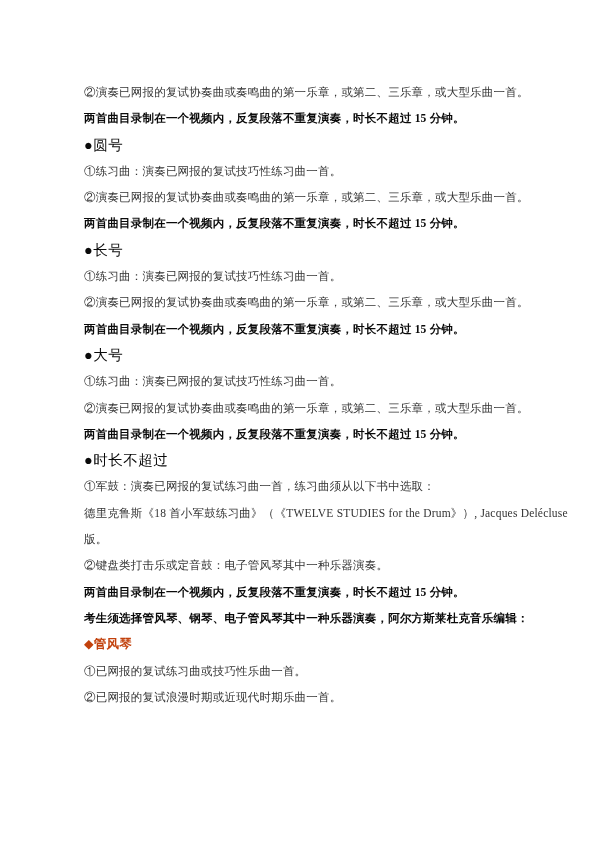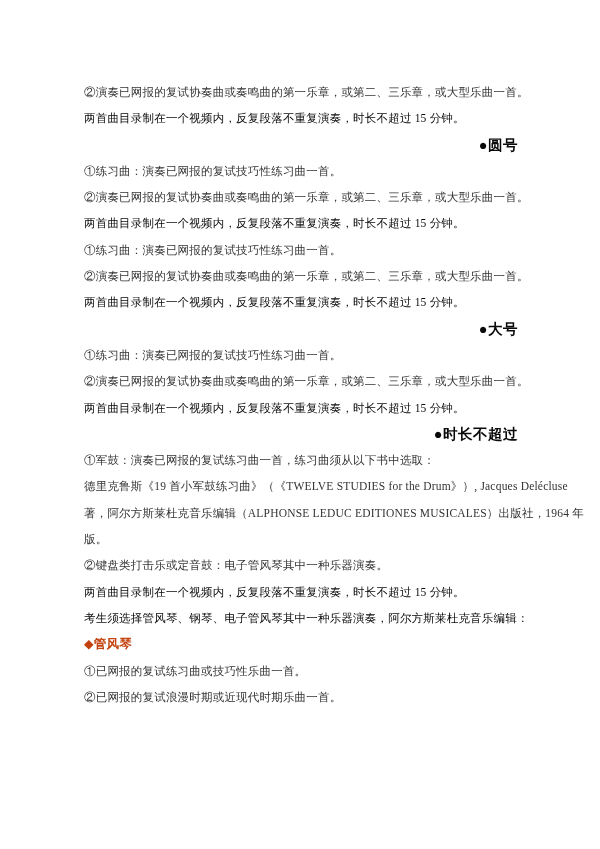--- a/index.html
+++ b/index.html
@@ -28,29 +28,28 @@
   }
   .line {
     margin: 0;
     line-height: 26.3px;
     font-size: 11.5px;
     color: #333333;
     letter-spacing: 0.2px;
     white-space: nowrap;
   }
   .bold {
-    font-weight: normal;
+    font-weight: bold;
     color: #0a0a0a;
   }
   .header {
     font-size: 14.5px;
-    font-weight: bold;
+    font-weight: normal;
     color: #0a0a0a;
     letter-spacing: 0.5px;
-    text-align: right;
   }
   .subheader {
     font-size: 12.5px;
     font-weight: bold;
     color: #c2410c;
   }
   .u {
     text-underline-offset: 3px;
     text-decoration-thickness: 1px;
   }
@@ -73,34 +72,34 @@
   <div class="content">
 
     <p class="line">②演奏已网报的复试协奏曲或奏鸣曲的第一乐章，或第二、三乐章，或大型乐曲一首。</p>
     <p class="line bold">两首曲目录制在一个视频内，反复段落不重复演奏，时长不超过 15 分钟。</p>
 
     <p class="line header"><span class="bullet">●</span><span>圆号</span></p>
     <p class="line">①练习曲：演奏已网报的复试技巧性练习曲一首。</p>
     <p class="line">②演奏已网报的复试协奏曲或奏鸣曲的第一乐章，或第二、三乐章，或大型乐曲一首。</p>
     <p class="line bold">两首曲目录制在一个视频内，反复段落不重复演奏，时长不超过 15 分钟。</p>
 
+    <p class="line header"><span class="bullet">●</span><span>长号</span></p>
     <p class="line">①练习曲：演奏已网报的复试技巧性练习曲一首。</p>
     <p class="line">②演奏已网报的复试协奏曲或奏鸣曲的第一乐章，或第二、三乐章，或大型乐曲一首。</p>
     <p class="line bold">两首曲目录制在一个视频内，反复段落不重复演奏，时长不超过 15 分钟。</p>
 
     <p class="line header"><span class="bullet">●</span><span>大号</span></p>
     <p class="line">①练习曲：演奏已网报的复试技巧性练习曲一首。</p>
     <p class="line">②演奏已网报的复试协奏曲或奏鸣曲的第一乐章，或第二、三乐章，或大型乐曲一首。</p>
     <p class="line bold">两首曲目录制在一个视频内，反复段落不重复演奏，时长不超过 15 分钟。</p>
 
     <p class="line header"><span class="bullet">●</span><span>时长不超过</span></p>
     <p class="line"><span>①军鼓：</span><span class="u">演奏已网报的复试练习曲一首，练习曲须从以下书中选取：</span></p>
     <p class="line">
-        <span class="book-line u just">德里克鲁斯《19 首小军鼓练习曲》（《TWELVE STUDIES for the Drum》）, Jacques Delécluse</span>
-        <span class="book-line u just">著，阿尔方斯莱杜克音乐编辑（ALPHONSE LEDUC EDITIONES MUSICALES）出版社，1964 年</span>
+        <span class="book-line u just">德里克鲁斯《18 首小军鼓练习曲》（《TWELVE STUDIES for the Drum》）, Jacques Delécluse</span>
         <span class="book-line u">版。</span>
       </p>
     <p class="line">②键盘类打击乐或定音鼓：电子管风琴其中一种乐器演奏。</p>
     <p class="line bold">两首曲目录制在一个视频内，反复段落不重复演奏，时长不超过 15 分钟。</p>
 
     <p class="line bold">考生须选择管风琴、钢琴、电子管风琴其中一种乐器演奏，阿尔方斯莱杜克音乐编辑：</p>
     <p class="line subheader"><span class="bullet">◆</span><span>管风琴</span></p>
     <p class="line">①已网报的复试练习曲或技巧性乐曲一首。</p>
     <p class="line">②已网报的复试浪漫时期或近现代时期乐曲一首。</p>
 

